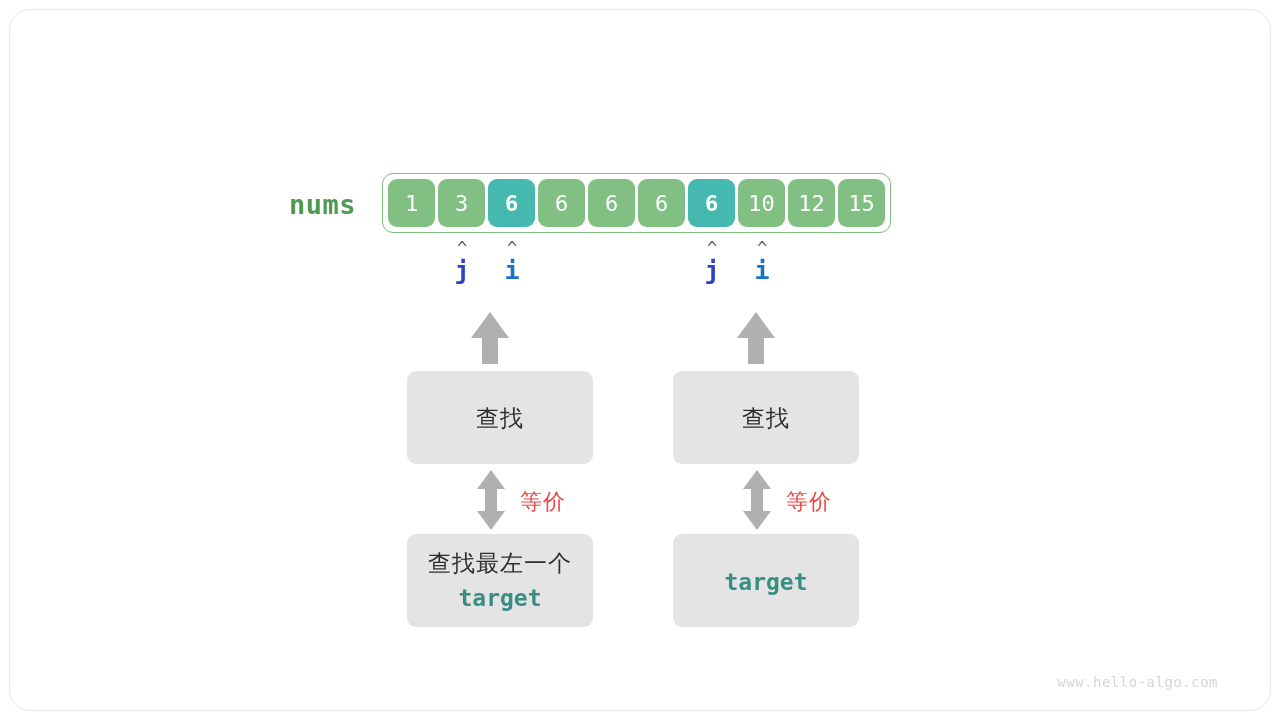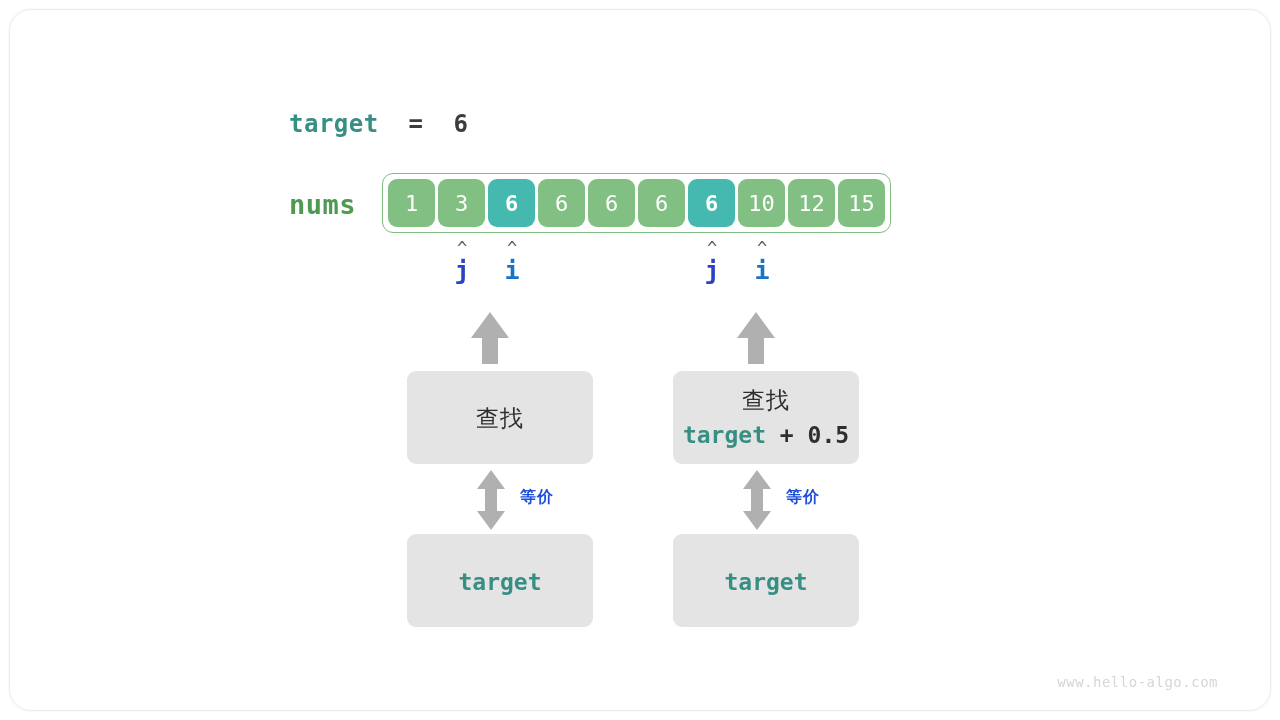--- a/index.html
+++ b/index.html
@@ -196,44 +196,43 @@
     position: absolute;
     left: 8px;
     top: 18px;
     width: 12px;
     height: 24px;
     background: #b0b0b0;
   }
   .eqv-label {
     position: absolute;
     font-family: "DejaVu Sans", sans-serif;
-    font-size: 16px;
-    font-weight: bold;
-    color: #1d4ed8;
+    font-size: 22px;
+    font-weight: normal;
+    color: #ef4444;
     letter-spacing: 1px;
   }
 
   
   #watermark {
     position: absolute;
     right: 62px;
     bottom: 30px;
     font-family: "DejaVu Sans Mono", monospace;
     font-size: 14px;
     color: #d6d6d6;
     letter-spacing: 0.5px;
   }
 </style>
 </head>
 <body>
 
 <div id="canvas">
   <div id="frame"></div>
 
-  <div id="target-line"><span class="kw">target</span>  <span class="op">=</span>  <span class="num">6</span></div>
 
   <div id="nums-label">nums</div>
 
   <div id="array-outer">
       <div class="cell">1</div>
       <div class="cell">3</div>
       <div class="cell hl">6</div>
       <div class="cell">6</div>
       <div class="cell">6</div>
       <div class="cell">6</div>
@@ -272,31 +271,31 @@
   </div>
 
   <div class="dblarrow" style="left:477px; top:470px;">
     <div class="up"></div>
     <div class="bar"></div>
     <div class="dn"></div>
   </div>
   <div class="eqv-label" style="left:520px; top:487px;">等价</div>
 
   <div class="gbox" style="left:398px; top:534px; width:186px; height:93px;">
+    <div class="cn">查找最左一个</div>
     <div class="expr"><span class="kw">target</span></div>
   </div>
 
   <div class="uparrow" style="left:737px; top:312px;">
     <div class="head"></div>
     <div class="shaft"></div>
   </div>
 
   <div class="gbox" style="left:664px; top:371px; width:186px; height:93px;">
     <div class="cn">查找</div>
-    <div class="expr"><span class="kw">target</span><span class="op"> + 0.5</span></div>
   </div>
 
   <div class="dblarrow" style="left:743px; top:470px;">
     <div class="up"></div>
     <div class="bar"></div>
     <div class="dn"></div>
   </div>
   <div class="eqv-label" style="left:786px; top:487px;">等价</div>
 
   <div class="gbox" style="left:664px; top:534px; width:186px; height:93px;">

